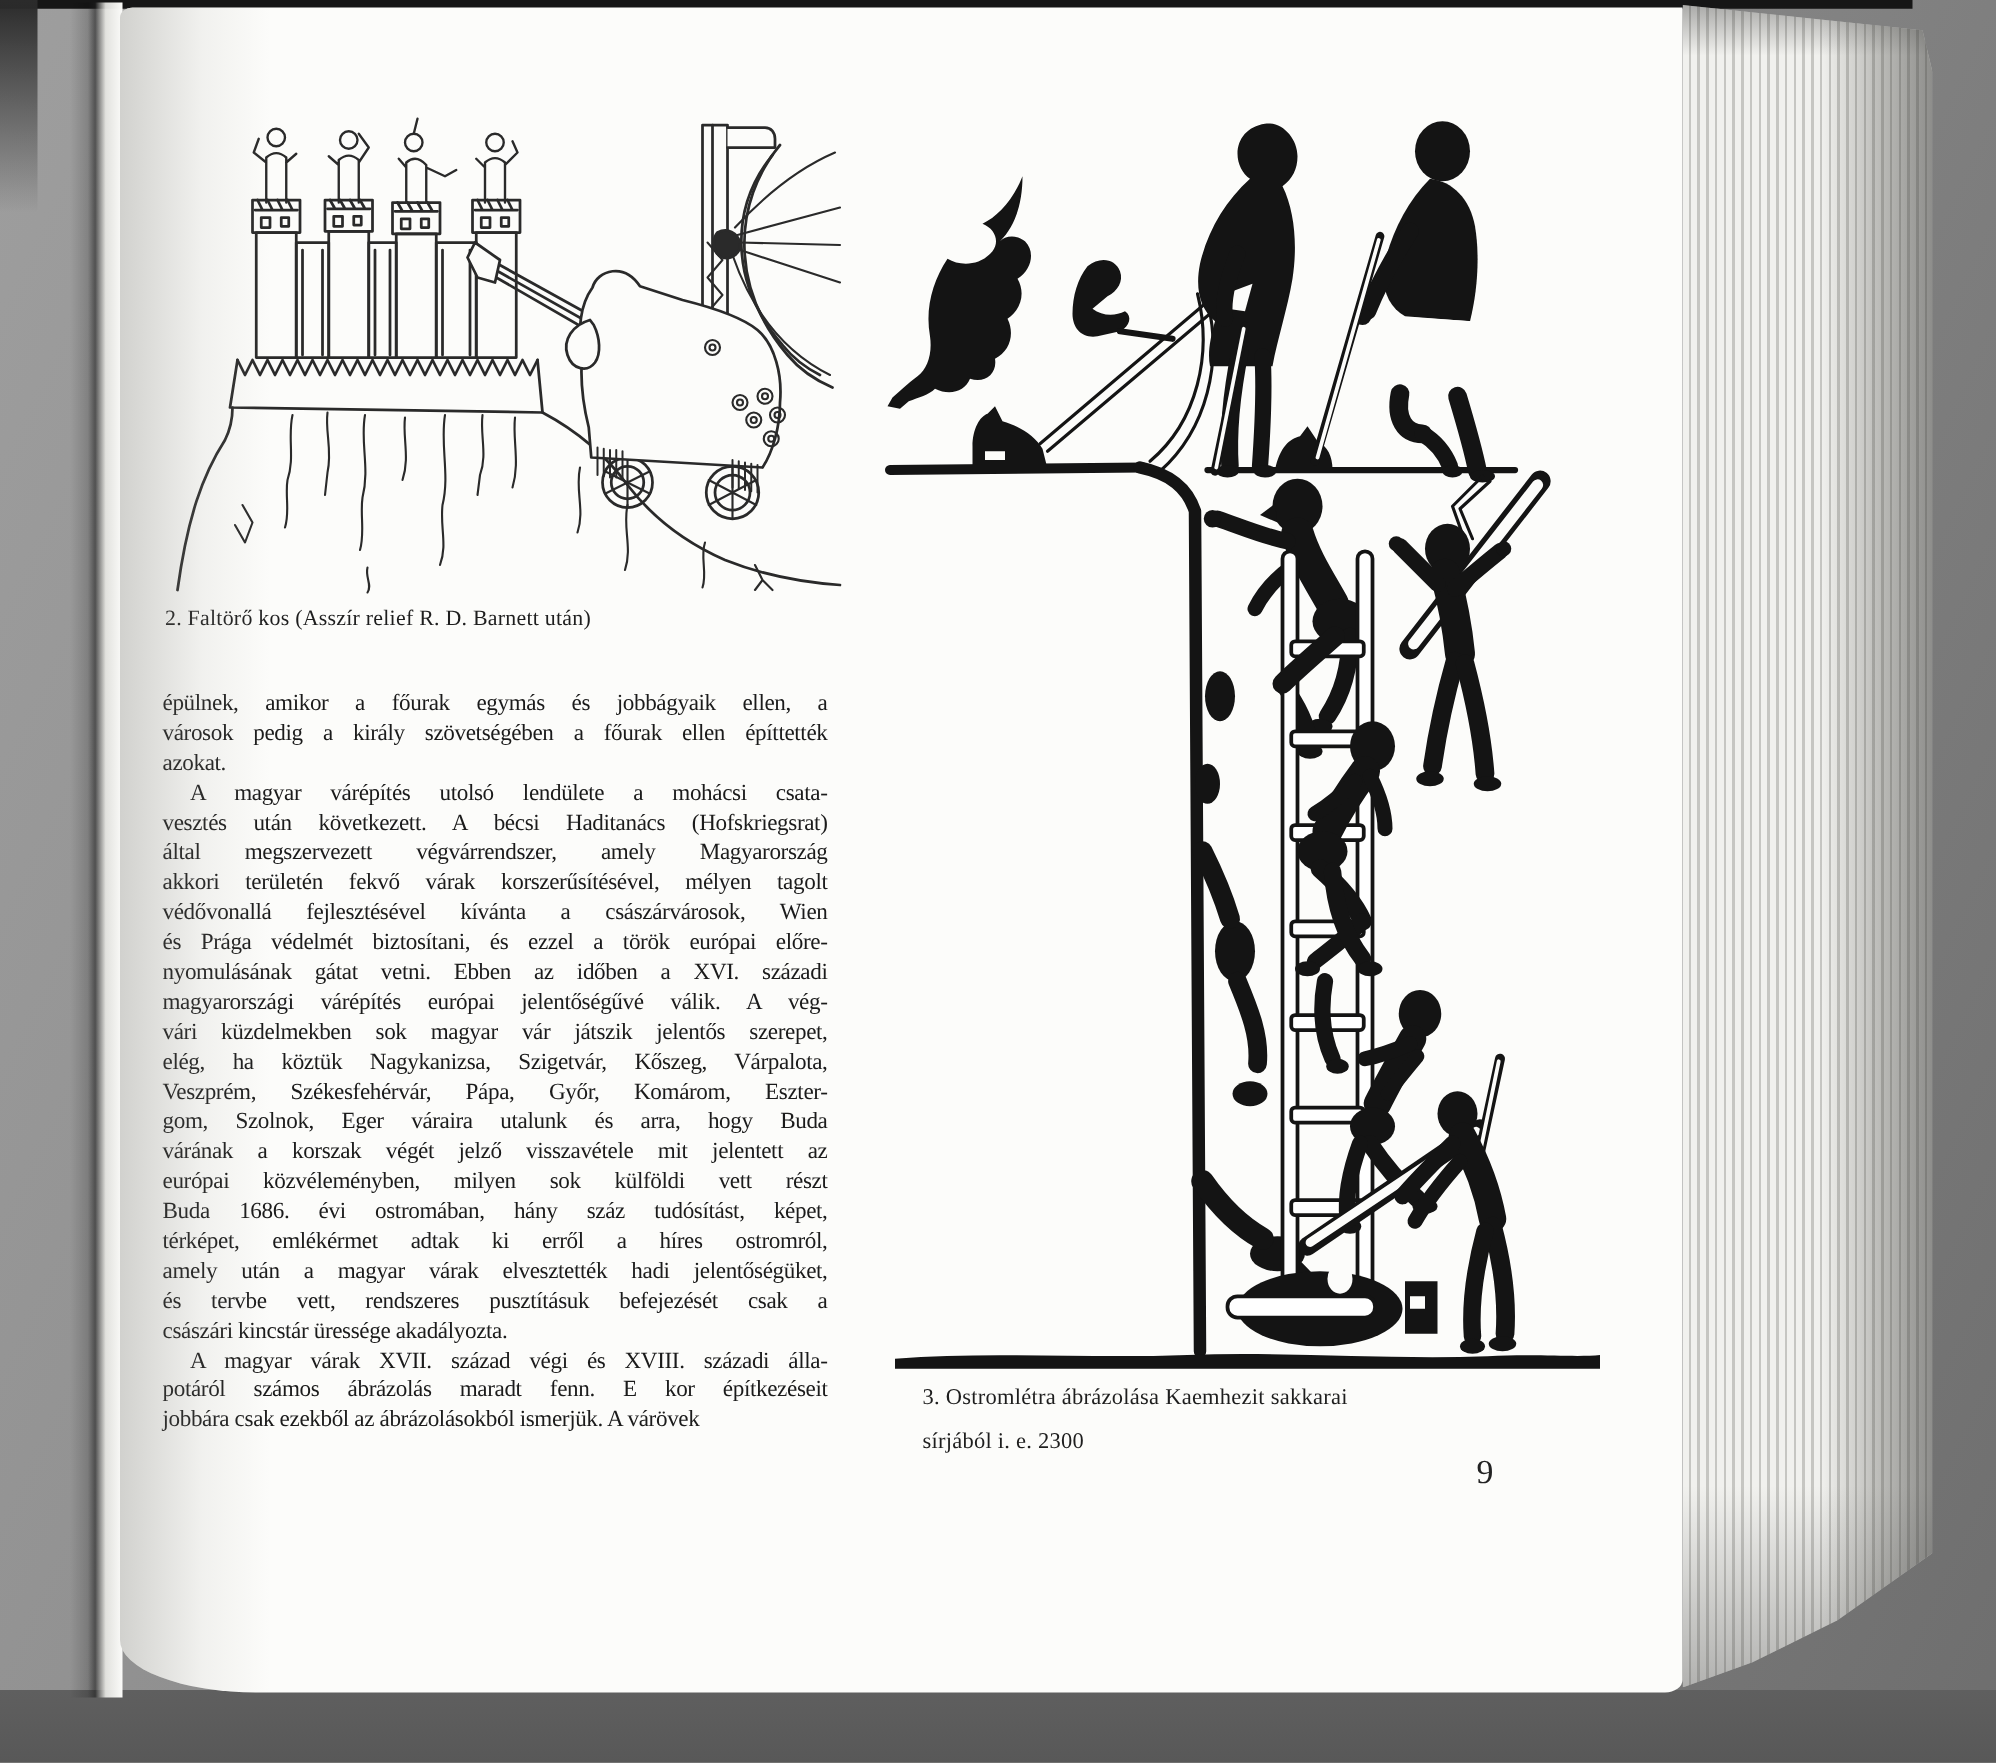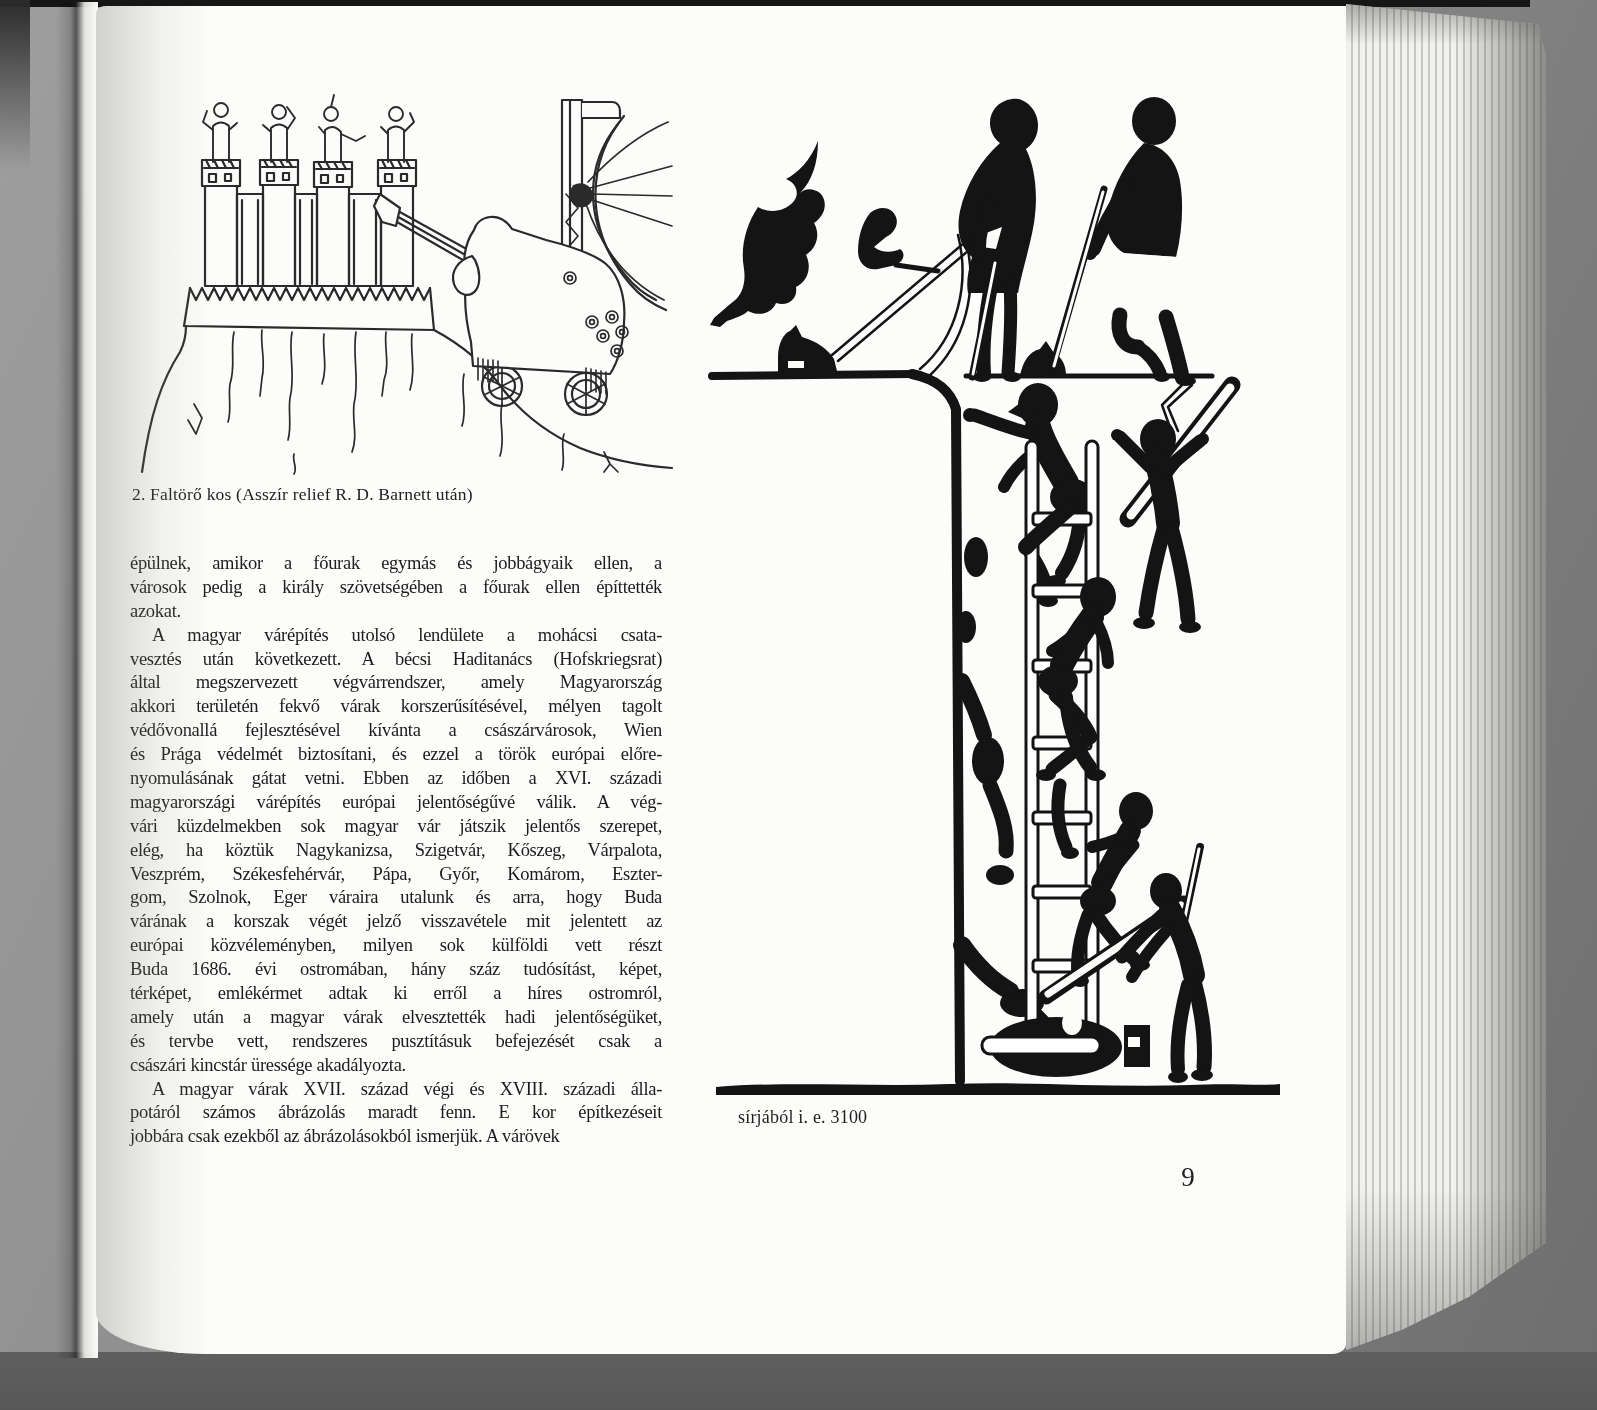--- a/index.html
+++ b/index.html
@@ -335,20 +335,21 @@
         <path d="M494,896 C502,926 506,954 504,982" stroke-width="15"></path>
         <ellipse cx="502" cy="990" rx="11" ry="6" fill="#141414" stroke="none"></ellipse>
         <path d="M488,900 C480,930 476,958 478,984" stroke-width="14"></path>
         <ellipse cx="478" cy="992" rx="10" ry="6" fill="#141414" stroke="none"></ellipse>
       </g>
 
       <path d="M16,1002 C90,996 170,1002 250,999 C330,996 410,1003 490,1000 C530,998 562,1001 580,999 L580,1012 C500,1016 420,1010 340,1014 C260,1018 170,1012 90,1016 L16,1014 Z" fill="#141414" stroke="none"></path>
     </svg>
 
     <div class="fig3-caption">
-      <div>sírjából i. e. 3100</div>
+      <div>3. Ostromlétra ábrázolása Kaemhezit sakkarai</div>
+      <div>sírjából i. e. 2300</div>
     </div>
 
     <div class="pagenum">9</div>
 
     <div class="gutter-shade"></div>
   </div>
 </div>
 
 </body></html>

